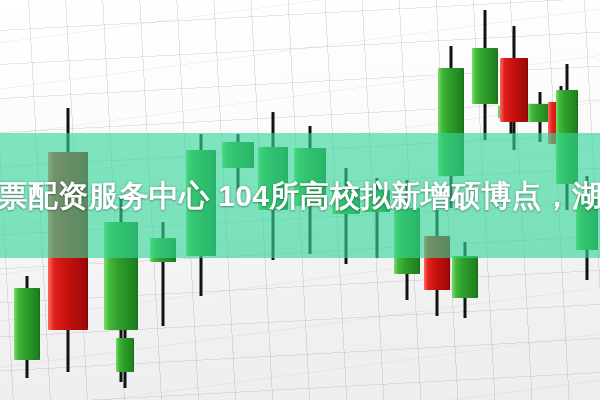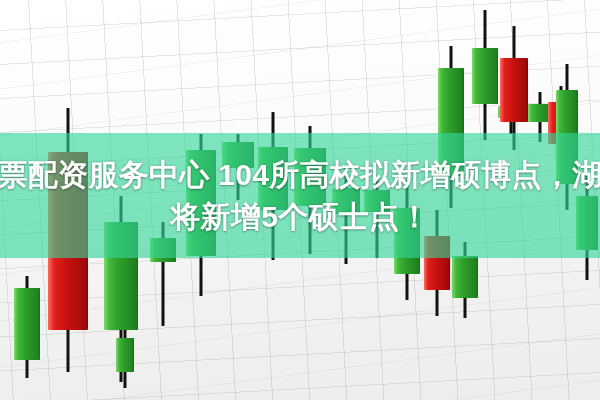--- a/index.html
+++ b/index.html
@@ -197,16 +197,15 @@
       <div class="candle" style="left: 576px; width: 22px; top: 176px; height: 104px;">
         <div class="wick" style="top: 0px; height: 104px;"></div>
         <div class="body up" style="top: 20px; height: 54px;"></div>
       </div>
     </div>
 
   <div class="band" id="band" style="top: 133px; height: 125px; background: rgba(50, 214, 152, 0.63);"></div>
 
   <div class="headline" id="headline" style="top: 143px; height: 105px;">
     <div class="line">股票配资服务中心 104所高校拟新增硕博点，湖南</div>
-    <div class="line">将新增5个硕士点！</div>
   </div>
 
 </div>
 
 </body></html>

